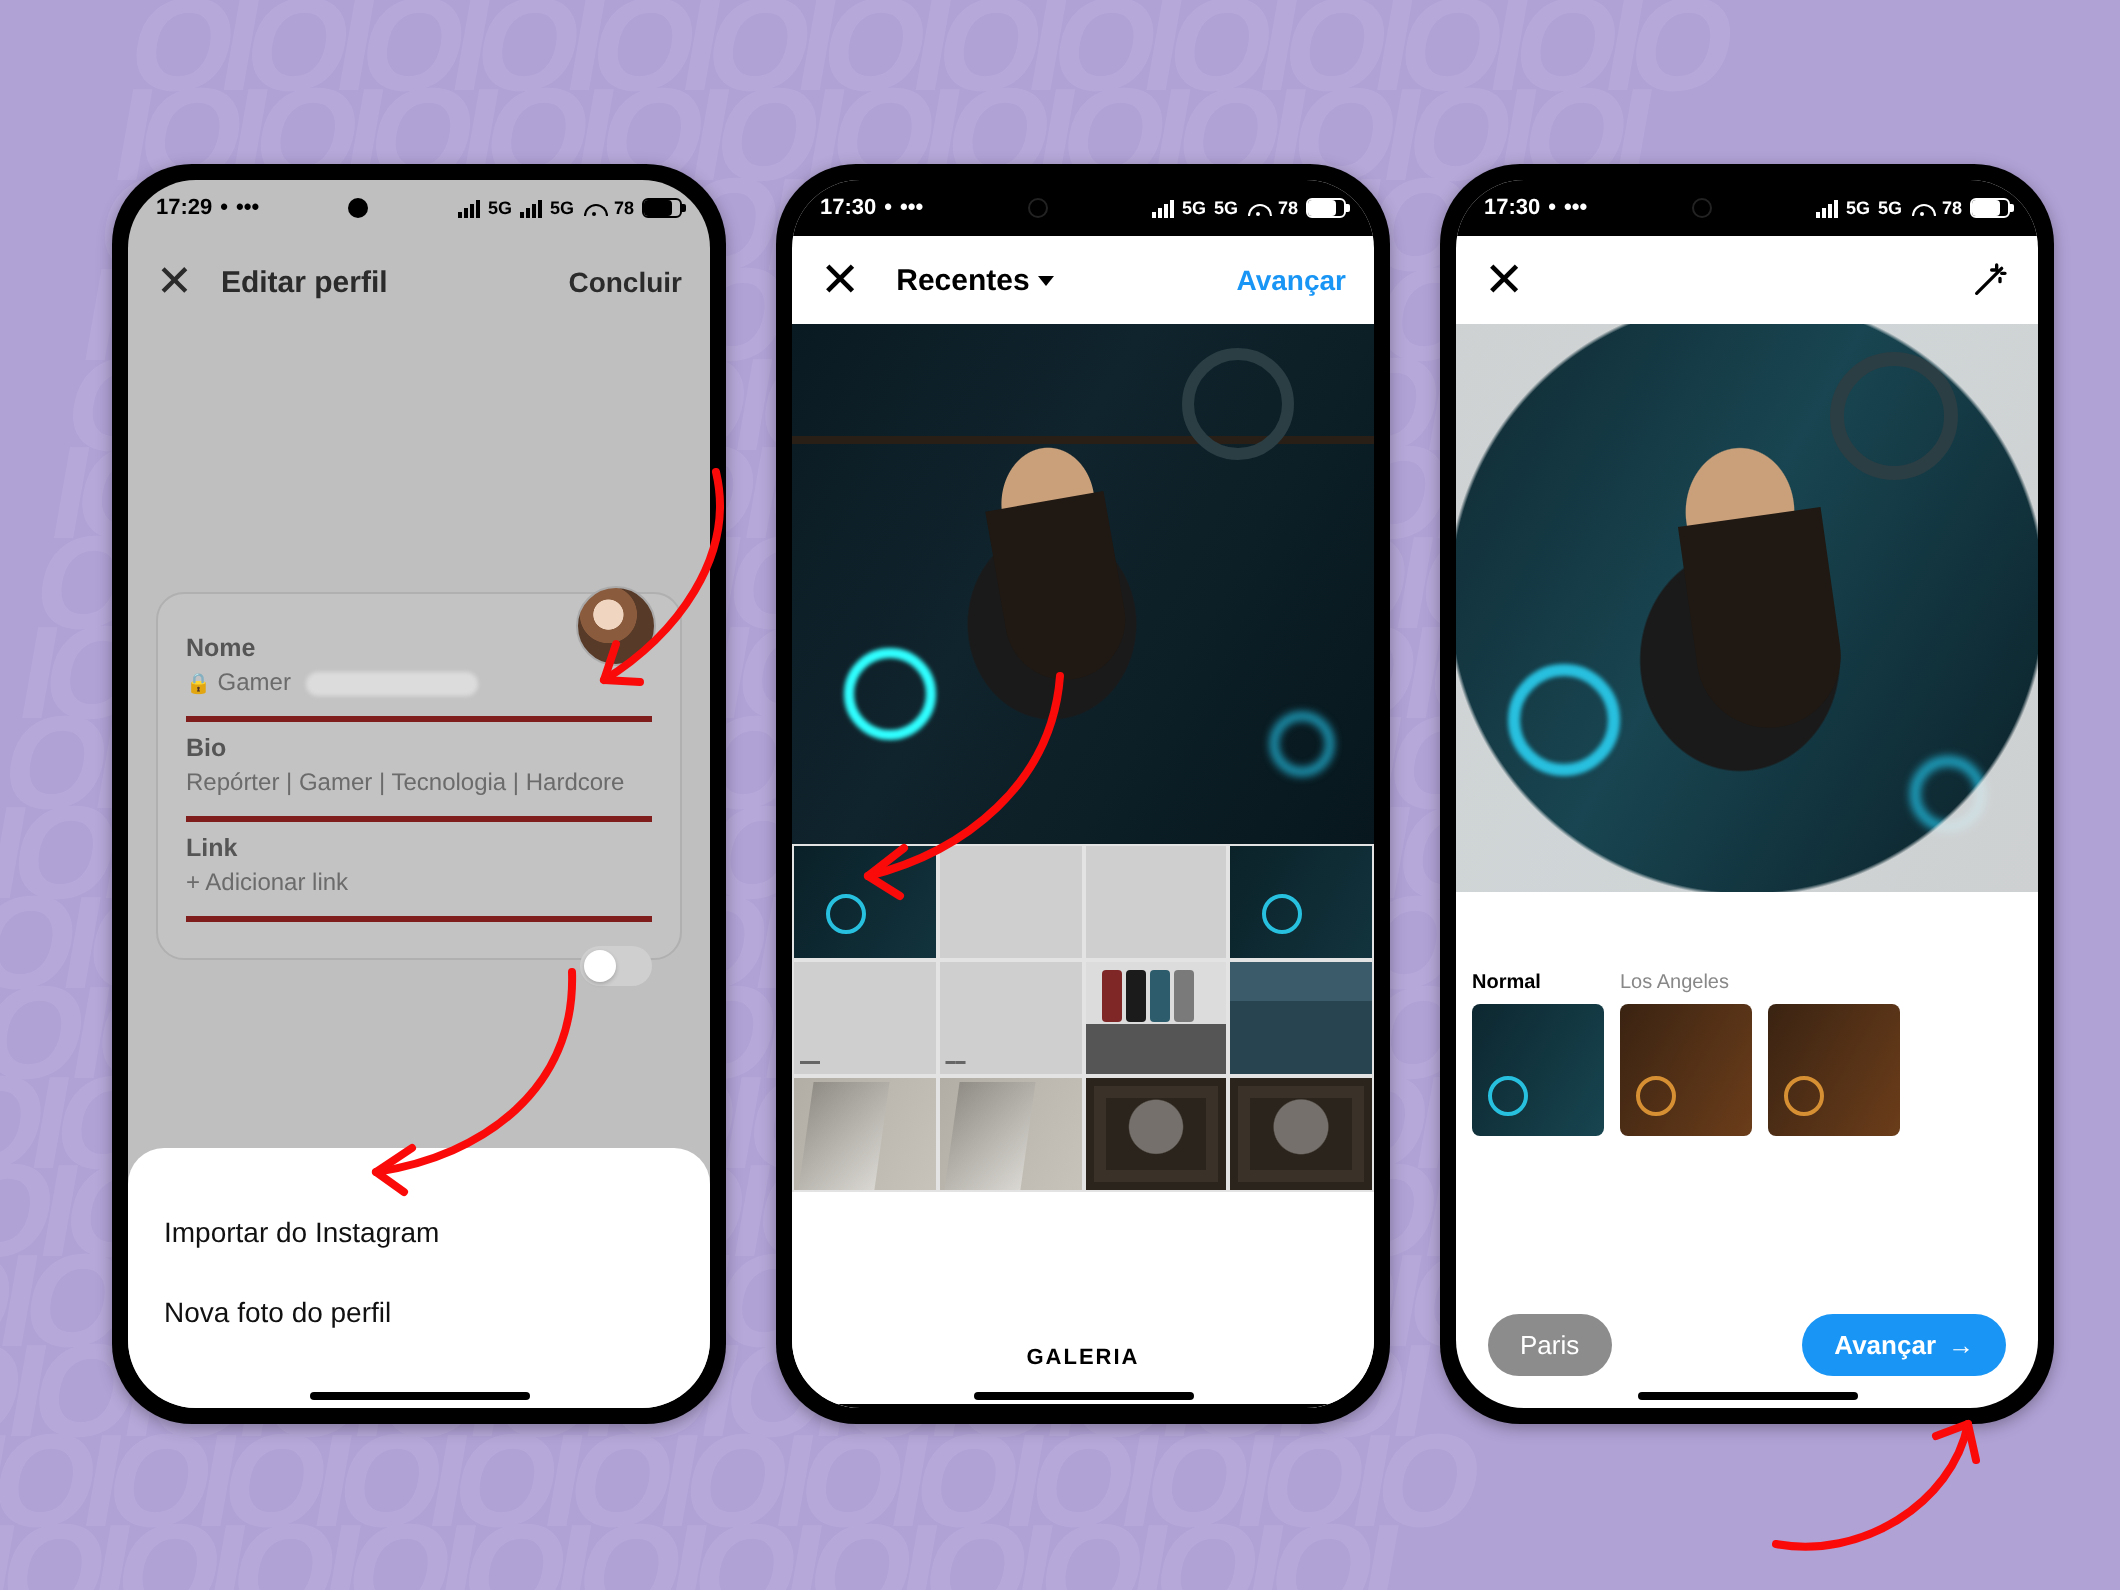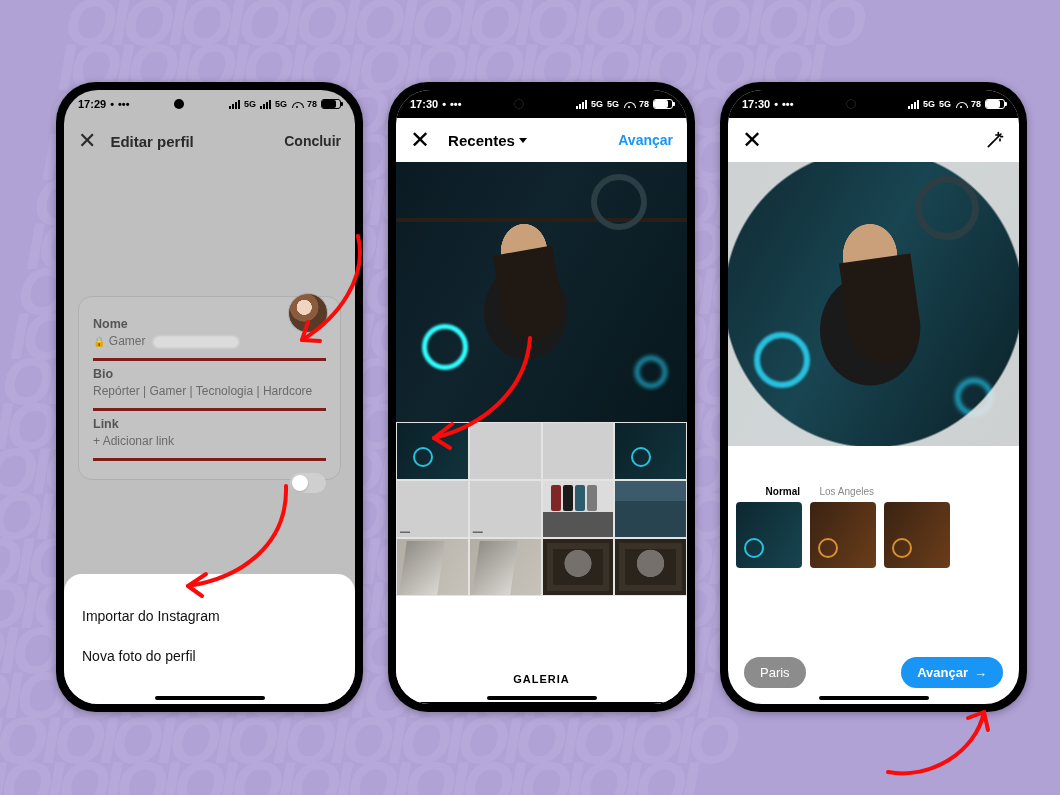--- a/index.html
+++ b/index.html
@@ -179,21 +179,21 @@
       radial-gradient(56px 66px at 96px 62px, #c9a07a 0 48%, transparent 49%),
       radial-gradient(90px 100px at 96px 136px, #1a1a1a 0 55%, transparent 56%);
   }
   .p3 .preview .photo .beard{position:absolute;left:118px;top:96px;width:72px;height:106px;
                    background:#201812;border-radius:0 0 36px 36px;transform:rotate(-8deg);}
   .p3 .preview .mask{
     position:absolute; inset:0;
     background: radial-gradient(circle 148px at 50% 48%, transparent 0 148px, rgba(233,233,233,0.88) 150px);
   }
   .filters { margin-top:40px; padding:0 8px; display:flex; gap:10px; overflow:hidden;}
-  .filters .f{ width:64px; flex:none; text-align:right; }
+  .filters .f{ width:64px; flex:none; text-align:left; }
   .filters .f .fl{ font-size:10px; color:#888; margin-bottom:4px; height:12px;}
   .filters .f.active .fl{ color:#000; font-weight:700;}
   .filters .f .ft{
     width:66px; height:66px; border-radius:4px;
     background:linear-gradient(120deg,#0d2730,#174550);
     position:relative; overflow:hidden;
   }
   .filters .f .ft::after{content:"";position:absolute;left:8px;bottom:10px;width:16px;height:16px;border:2px solid #28c0df;border-radius:50%;}
   .filters .f.warm .ft{background:linear-gradient(120deg,#3a2312,#6b3d1a);}
   .filters .f.warm .ft::after{border-color:#d69033;}

